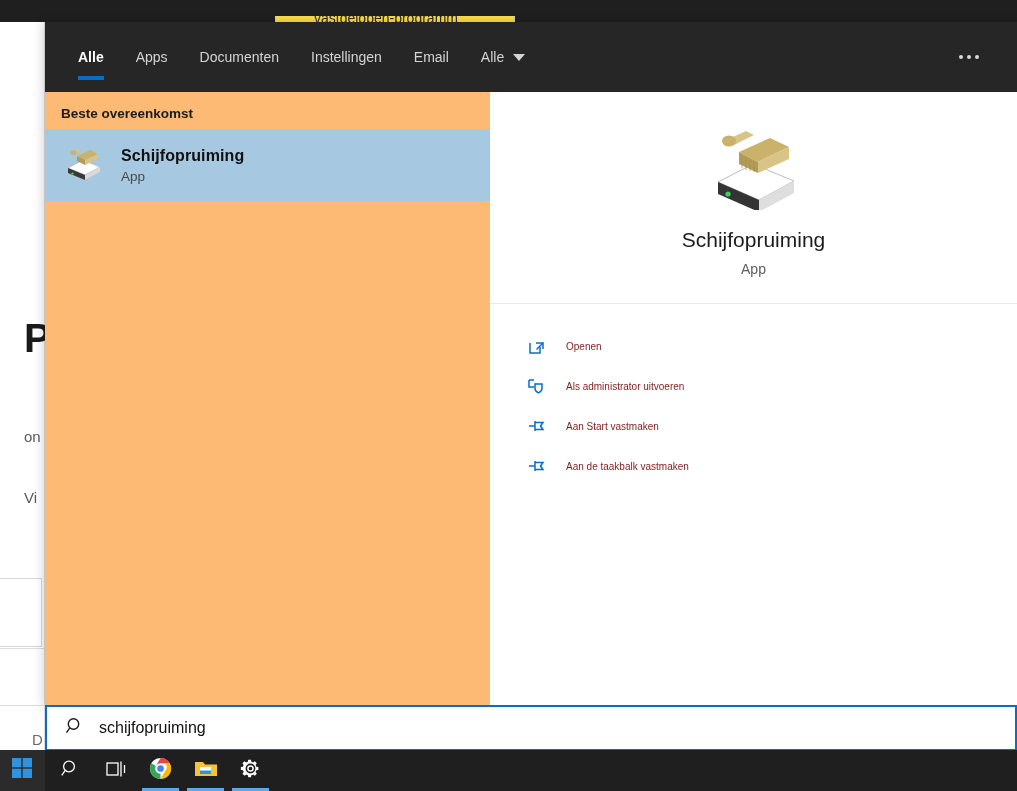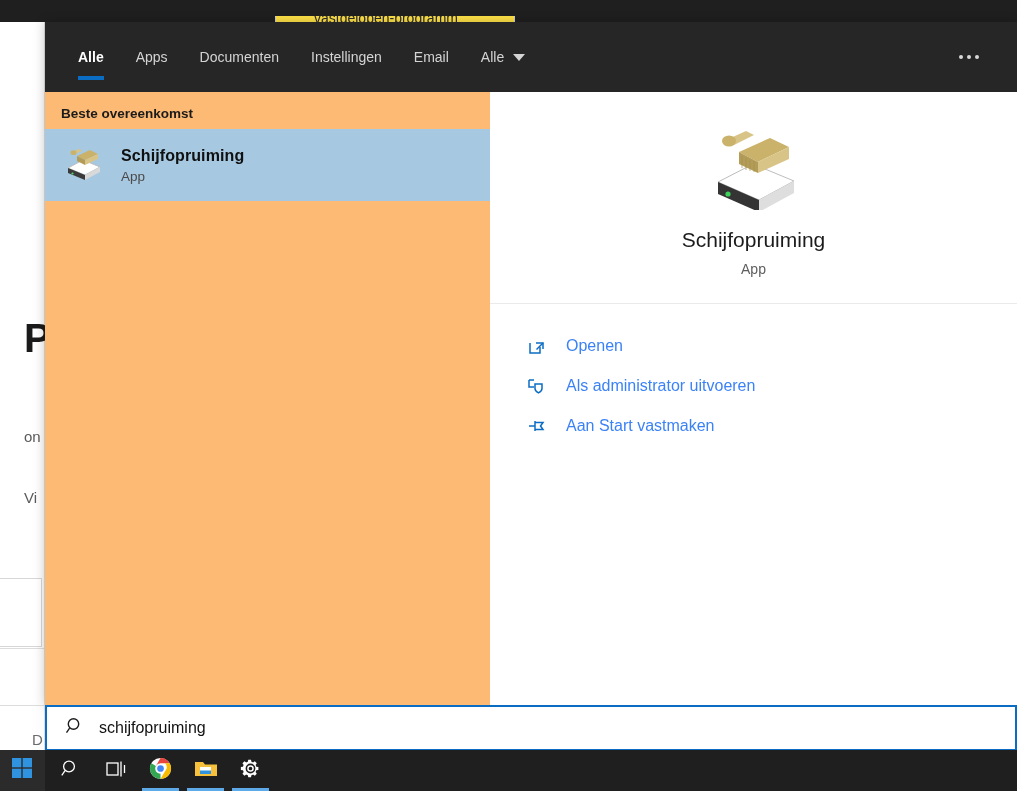--- a/index.html
+++ b/index.html
@@ -105,21 +105,21 @@
   .preview-icon { margin: 0 auto 14px; }
   .preview-title { font-size: 21px; color: #1b1b1b; }
   .preview-sub { font-size: 14px; color: #5e5e5e; margin-top: 9px; }
 
   .actions { padding: 22px 0 0 0; }
   .action {
     display: flex; align-items: center; gap: 18px;
     height: 40px; padding-left: 36px; cursor: default;
   }
   .action-ico { width: 22px; height: 22px; display: flex; align-items: center; justify-content: center; }
-  .action-label { font-size: 16px; color: #3b82f6; }
+  .action-label { font-size: 10px; color: #7f1d1d; }
 
   
   .searchbar {
     position: absolute; left: 45px; top: 705px; width: 972px; height: 46px;
     background: #ffffff; border: 2px solid #0b6cc4;
     display: flex; align-items: center; gap: 14px; padding-left: 18px;
   }
   .search-text { font-size: 16px; color: #111111; }
 
   
@@ -285,20 +285,30 @@
             <span class="action-ico">
               <svg width="20" height="20" viewBox="0 0 20 20" fill="none" stroke="#0b6cc4" stroke-width="1.5">
                 <path d="M2 10 L8 10"></path>
                 <path d="M8 5 L8 15"></path>
                 <path d="M8 6.5 L16 6.5 L13.5 10 L16 13.5 L8 13.5"></path>
               </svg>
             </span>
             <span class="action-label">Aan Start vastmaken</span>
           </div>
 
+          <div class="action">
+            <span class="action-ico">
+              <svg width="20" height="20" viewBox="0 0 20 20" fill="none" stroke="#0b6cc4" stroke-width="1.5">
+                <path d="M2 10 L8 10"></path>
+                <path d="M8 5 L8 15"></path>
+                <path d="M8 6.5 L16 6.5 L13.5 10 L16 13.5 L8 13.5"></path>
+              </svg>
+            </span>
+            <span class="action-label">Aan de taakbalk vastmaken</span>
+          </div>
 
         </div>
       </div>
     </div>
   </div>
 
   <div class="searchbar">
     <span>
       <svg width="20" height="20" viewBox="0 0 20 20" fill="none" stroke="#1b1b1b" stroke-width="1.4">
         <circle cx="8.5" cy="8" r="5.2"></circle>

